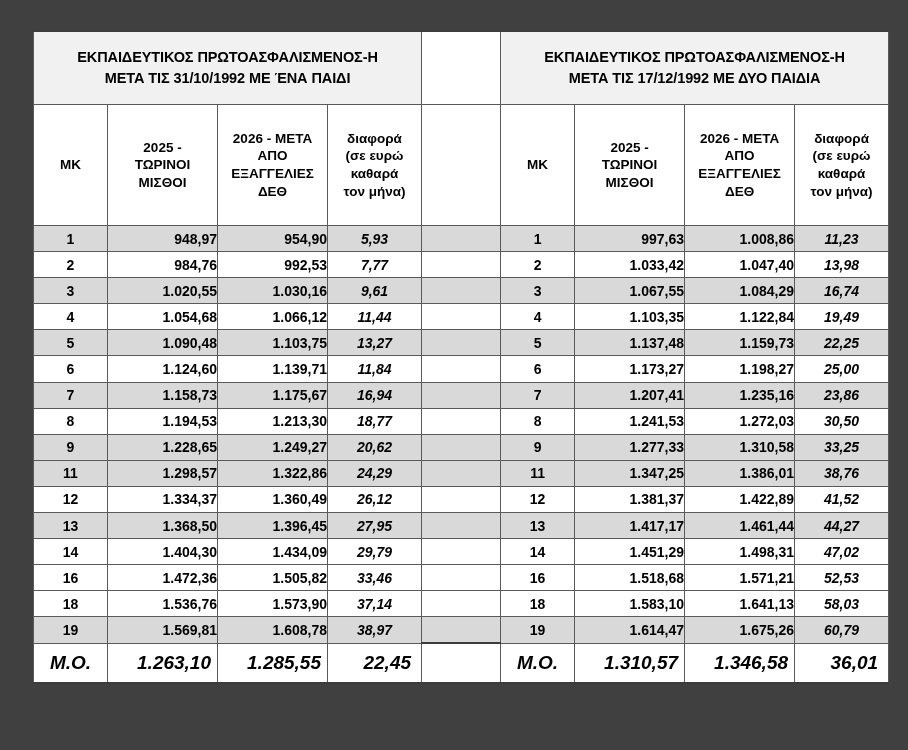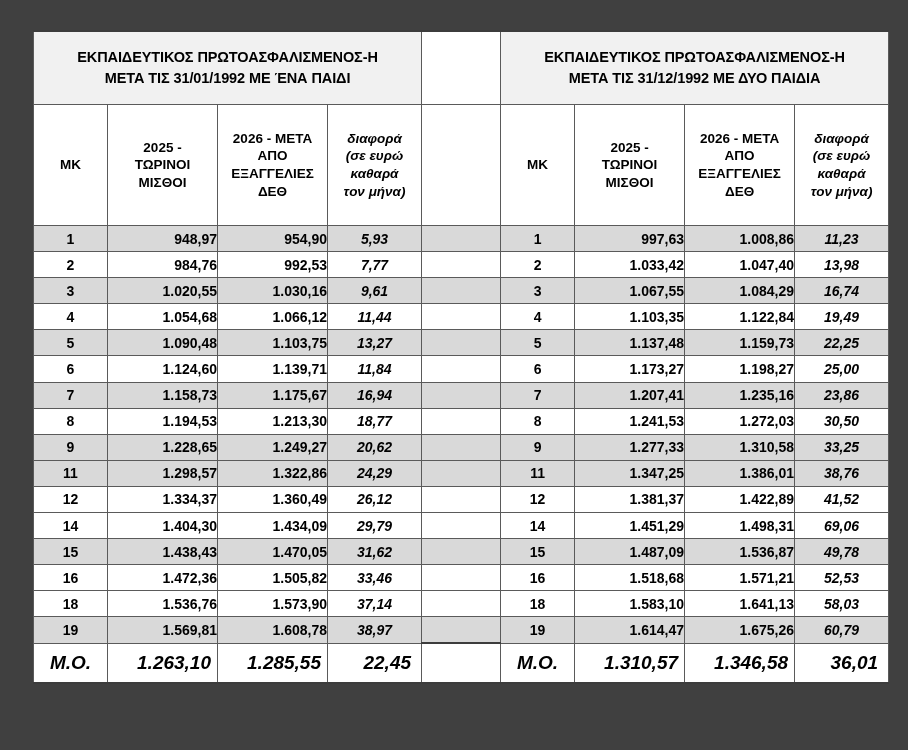--- a/index.html
+++ b/index.html
@@ -70,21 +70,20 @@
   
   td.colhead {
     background: #ffffff;
     text-align: center;
     font-size: 13.5px;
     line-height: 1.3;
     padding: 4px 3px;
     height: 120px;
   }
   td.colhead.italic {
-    font-style: italic;
     font-size: 13.5px;
   }
 
   
   td.data {
     height: 25.1px;
     font-size: 14px;
     padding: 0 6px;
   }
   td.data.mk   { text-align: center; }
@@ -130,26 +129,26 @@
       <col class="c-mk">
         <col class="c-cur">
         <col class="c-new">
         <col class="c-dif">
     </colgroup>
     <tbody>
 
       <tr class="first-title">
         <td class="group-title edge-left" colspan="4">
           <div>ΕΚΠΑΙΔΕΥΤΙΚΟΣ ΠΡΩΤΟΑΣΦΑΛΙΣΜΕΝΟΣ-Η</div>
-          <div>ΜΕΤΑ ΤΙΣ 31/01/1992 ΜΕ ΈΝΑ ΠΑΙΔΙ</div>
+          <div>ΜΕΤΑ ΤΙΣ 31/10/1992 ΜΕ ΈΝΑ ΠΑΙΔΙ</div>
         </td>
         <td class="gap-cell blankouter"></td>
         <td class="group-title edge-right" colspan="4">
           <div>ΕΚΠΑΙΔΕΥΤΙΚΟΣ ΠΡΩΤΟΑΣΦΑΛΙΣΜΕΝΟΣ-Η</div>
-          <div>ΜΕΤΑ ΤΙΣ 31/12/1992 ΜΕ ΔΥΟ ΠΑΙΔΙΑ</div>
+          <div>ΜΕΤΑ ΤΙΣ 17/12/1992 ΜΕ ΔΥΟ ΠΑΙΔΙΑ</div>
         </td>
       </tr>
 
       <tr>
         <td class="colhead edge-left">ΜΚ</td>
         <td class="colhead">
           <div>2025 -</div>
           <div>ΤΩΡΙΝΟΙ</div>
           <div>ΜΙΣΘΟΙ</div>
         </td>
@@ -300,41 +299,41 @@
           <td class="data mk edge-left">12</td>
           <td class="data num">1.334,37</td>
           <td class="data num">1.360,49</td>
           <td class="data dif">26,12</td>
           <td class="gap-cell blankouter"></td>
           <td class="data mk">12</td>
           <td class="data num">1.381,37</td>
           <td class="data num">1.422,89</td>
           <td class="data dif edge-right">41,52</td>
         </tr>
+        <tr class="shaded">
+          <td class="data mk edge-left">13</td>
+          <td class="data num">1.368,50</td>
+          <td class="data num">1.396,45</td>
+          <td class="data dif">27,95</td>
+          <td class="gap-cell blankouter"></td>
+          <td class="data mk">13</td>
+          <td class="data num">1.417,17</td>
+          <td class="data num">1.461,44</td>
+          <td class="data dif edge-right">44,27</td>
+        </tr>
         <tr class="plain">
           <td class="data mk edge-left">14</td>
           <td class="data num">1.404,30</td>
           <td class="data num">1.434,09</td>
           <td class="data dif">29,79</td>
           <td class="gap-cell blankouter"></td>
           <td class="data mk">14</td>
           <td class="data num">1.451,29</td>
           <td class="data num">1.498,31</td>
-          <td class="data dif edge-right">69,06</td>
-        </tr>
-        <tr class="shaded">
-          <td class="data mk edge-left">15</td>
-          <td class="data num">1.438,43</td>
-          <td class="data num">1.470,05</td>
-          <td class="data dif">31,62</td>
-          <td class="gap-cell blankouter"></td>
-          <td class="data mk">15</td>
-          <td class="data num">1.487,09</td>
-          <td class="data num">1.536,87</td>
-          <td class="data dif edge-right">49,78</td>
+          <td class="data dif edge-right">47,02</td>
         </tr>
         <tr class="plain">
           <td class="data mk edge-left">16</td>
           <td class="data num">1.472,36</td>
           <td class="data num">1.505,82</td>
           <td class="data dif">33,46</td>
           <td class="gap-cell blankouter"></td>
           <td class="data mk">16</td>
           <td class="data num">1.518,68</td>
           <td class="data num">1.571,21</td>

